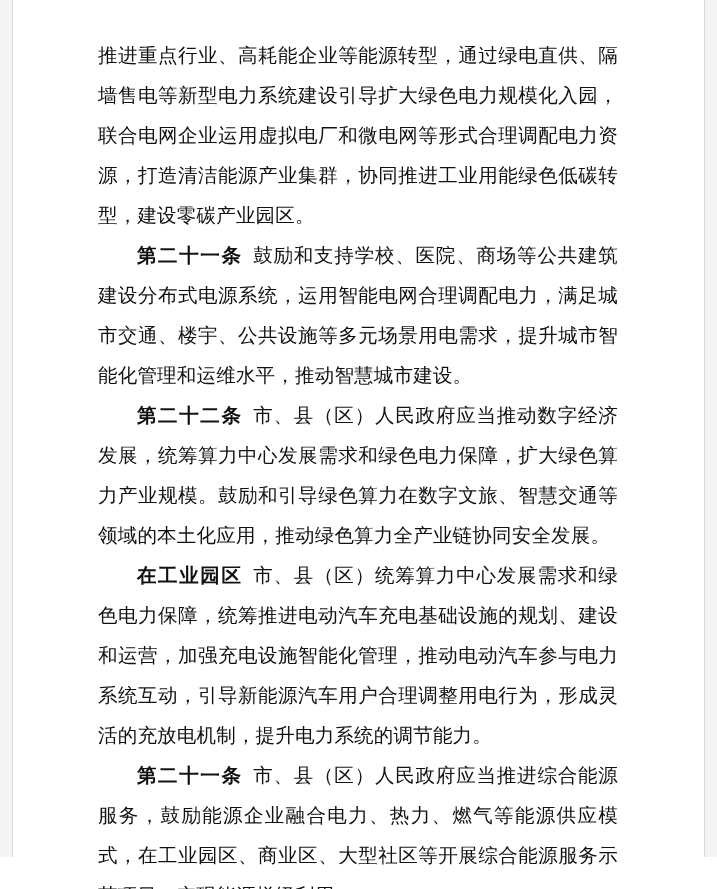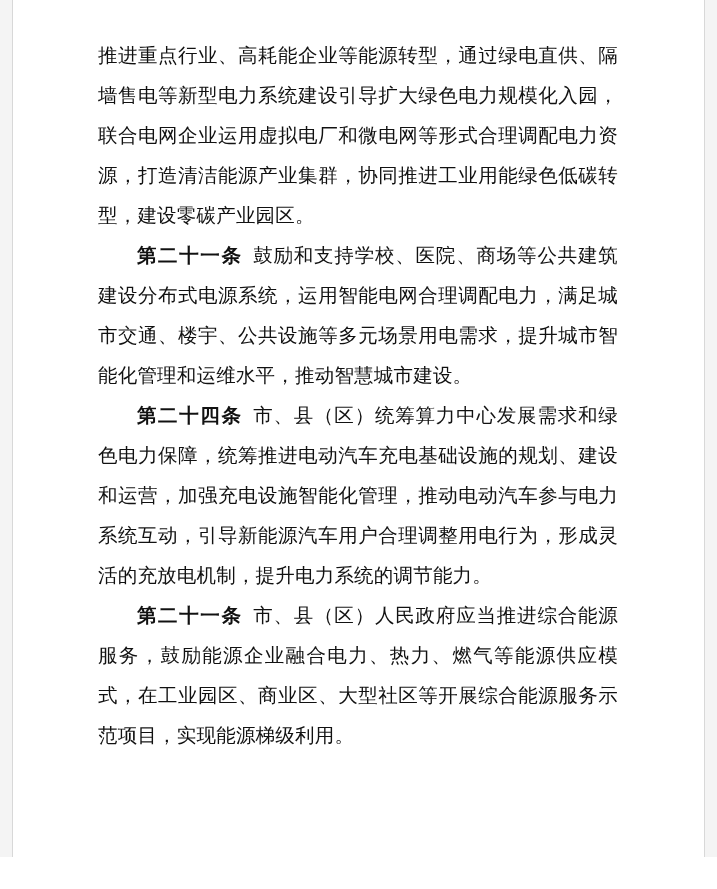--- a/index.html
+++ b/index.html
@@ -79,23 +79,26 @@
   <div id="body-text">
 
     <p class="para">
       <span>推进重点行业、高耗能企业等能源转型，通过绿电直供、隔墙售电等新型电力系统建设引导扩大绿色电力规模化入园，联合电网企业运用虚拟电厂和微电网等形式合理调配电力资源，打造清洁能源产业集群，协同推进工业用能绿色低碳转型，建设零碳产业园区。</span>
     </p>
 
     <p class="para indent">
       <span class="art-no">第二十一条</span><span class="art-gap"></span><span>鼓励和支持学校、医院、商场等公共建筑建设分布式电源系统，运用智能电网合理调配电力，满足城市交通、楼宇、公共设施等多元场景用电需求，提升城市智能化管理和运维水平，推动智慧城市建设。</span>
     </p>
 
+    <p class="para indent">
+      <span class="art-no">第二十二条</span><span class="art-gap"></span><span>市、县（区）人民政府应当推动数字经济发展，统筹算力中心发展需求和绿色电力保障，扩大绿色算力产业规模。鼓励和引导绿色算力在数字文旅、智慧交通等领域的本土化应用，推动绿色算力全产业链协同安全发展。</span>
+    </p>
 
     <p class="para indent">
-      <span class="art-no">第二十四条</span><span class="art-gap"></span><span>市、县（区）统筹算力中心发展需求和绿色电力保障，统筹推进电动汽车充电基础设施的规划、建设和运营，加强充电设施智能化管理，推动电动汽车参与电力系统互动，引导新能源汽车用户合理调整用电行为，形成灵活的充放电机制，提升电力系统的调节能力。</span>
+      <span class="art-no">在工业园区</span><span class="art-gap"></span><span>市、县（区）统筹算力中心发展需求和绿色电力保障，统筹推进电动汽车充电基础设施的规划、建设和运营，加强充电设施智能化管理，推动电动汽车参与电力系统互动，引导新能源汽车用户合理调整用电行为，形成灵活的充放电机制，提升电力系统的调节能力。</span>
     </p>
 
     <p class="para indent">
       <span class="art-no">第二十一条</span><span class="art-gap"></span><span>市、县（区）人民政府应当推进综合能源服务，鼓励能源企业融合电力、热力、燃气等能源供应模式，在工业园区、商业区、大型社区等开展综合能源服务示范项目，实现能源梯级利用。</span>
     </p>
 
   </div>
 </div>
 
 </body></html>

